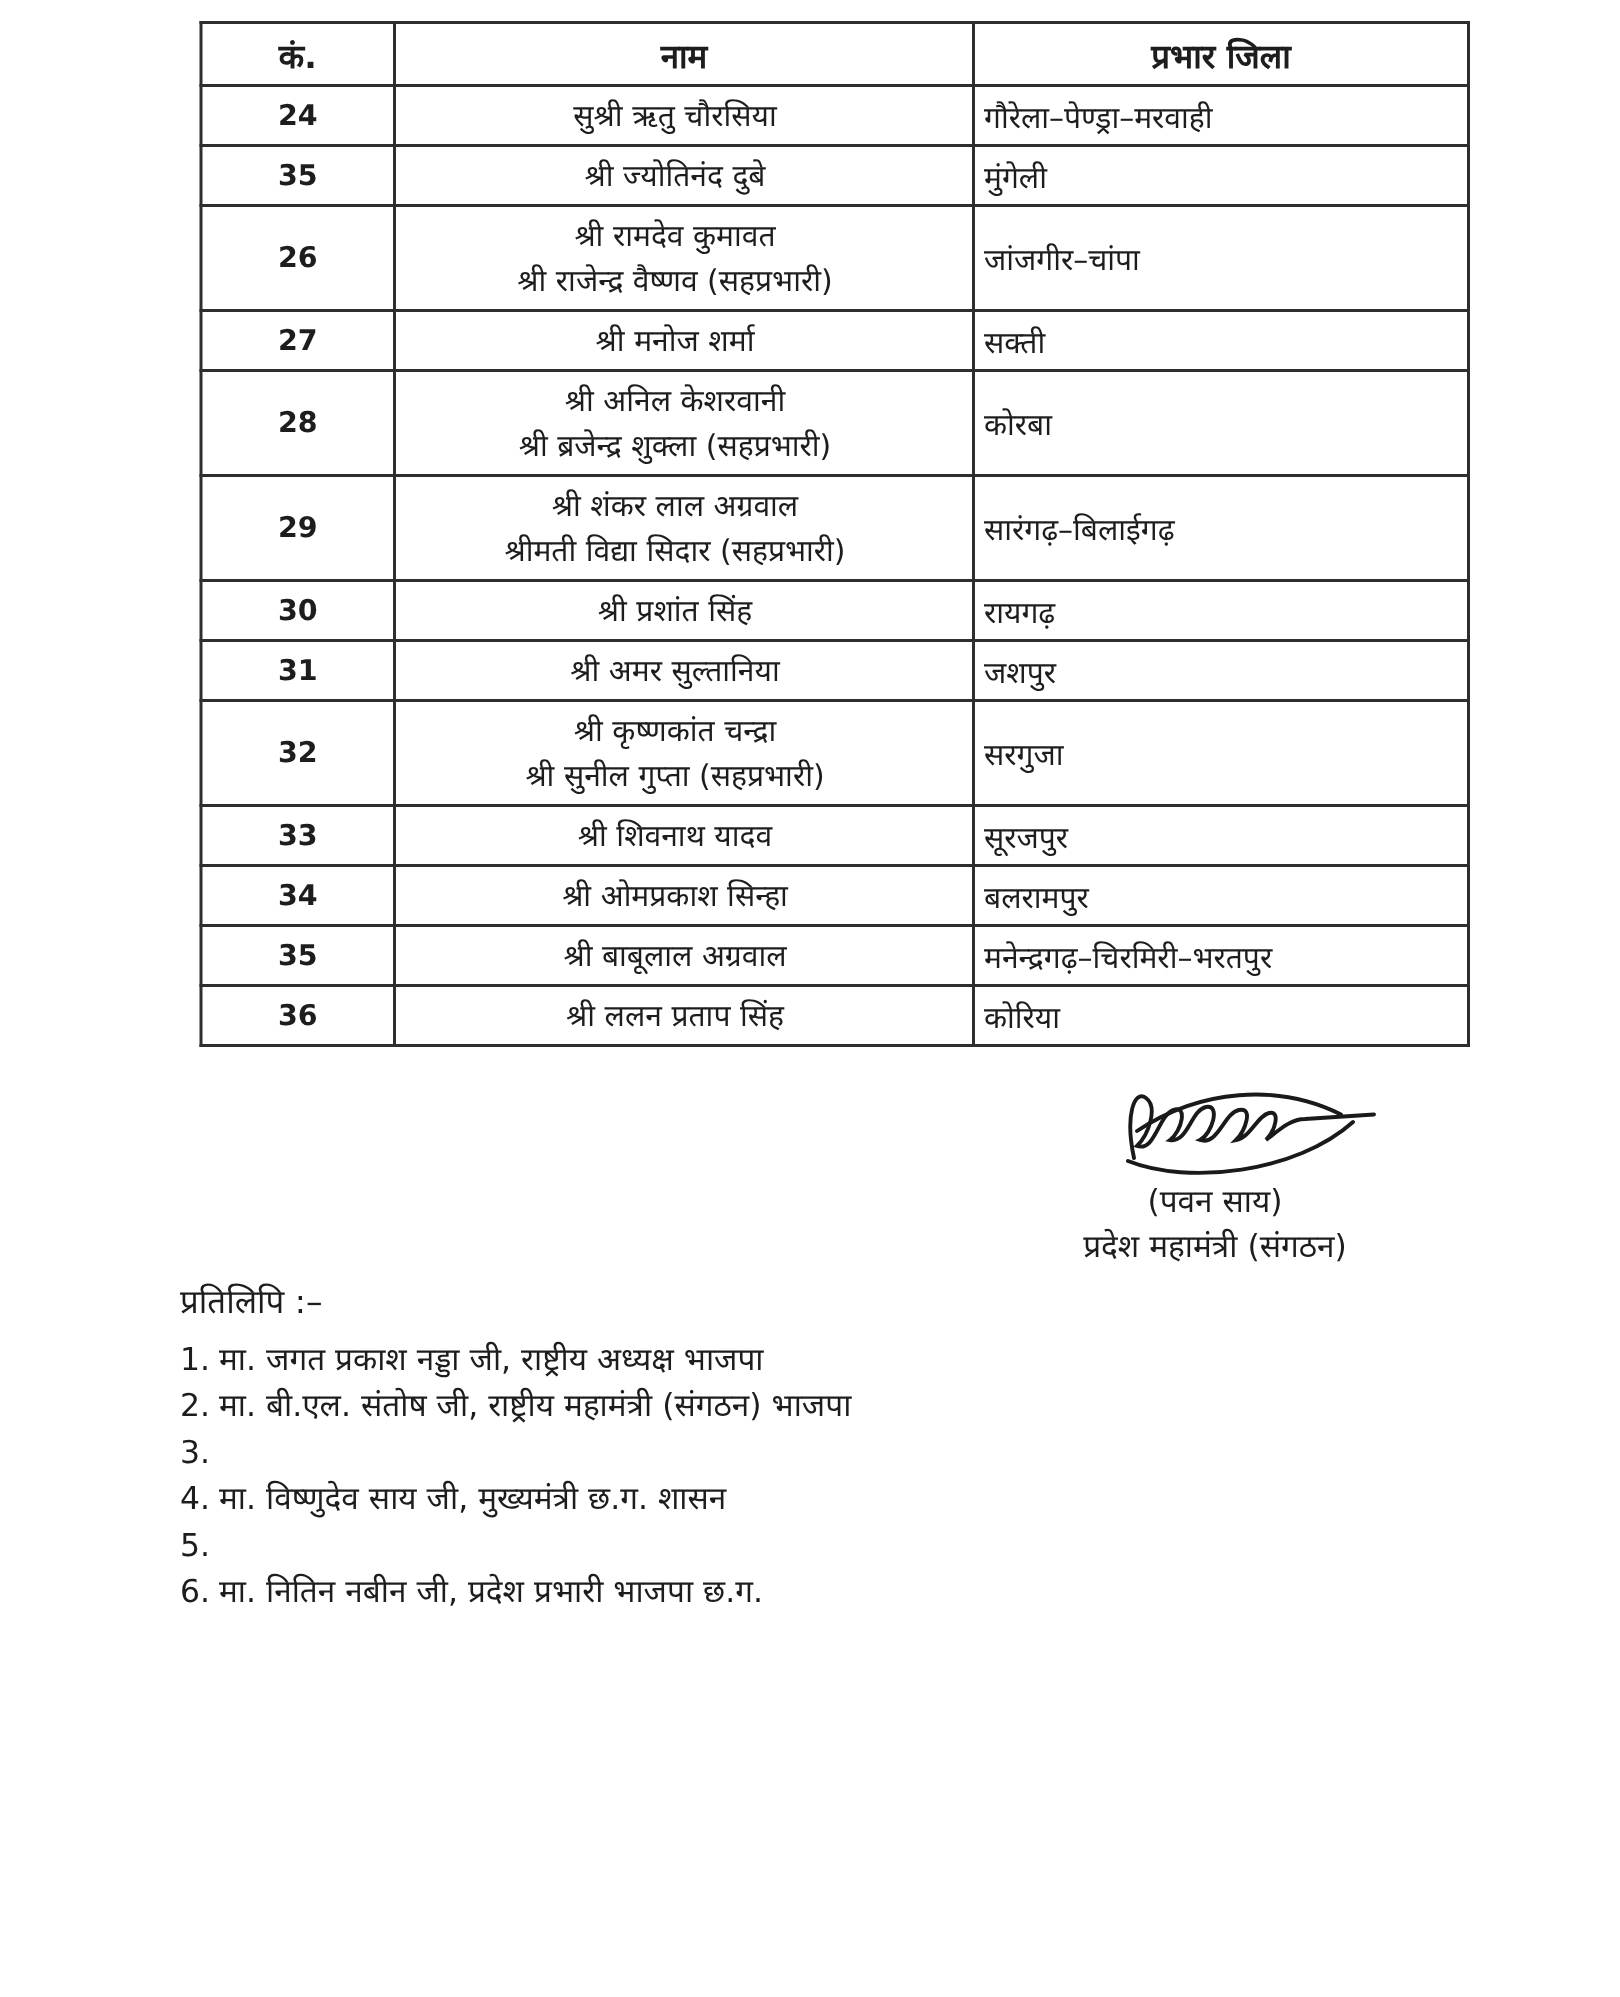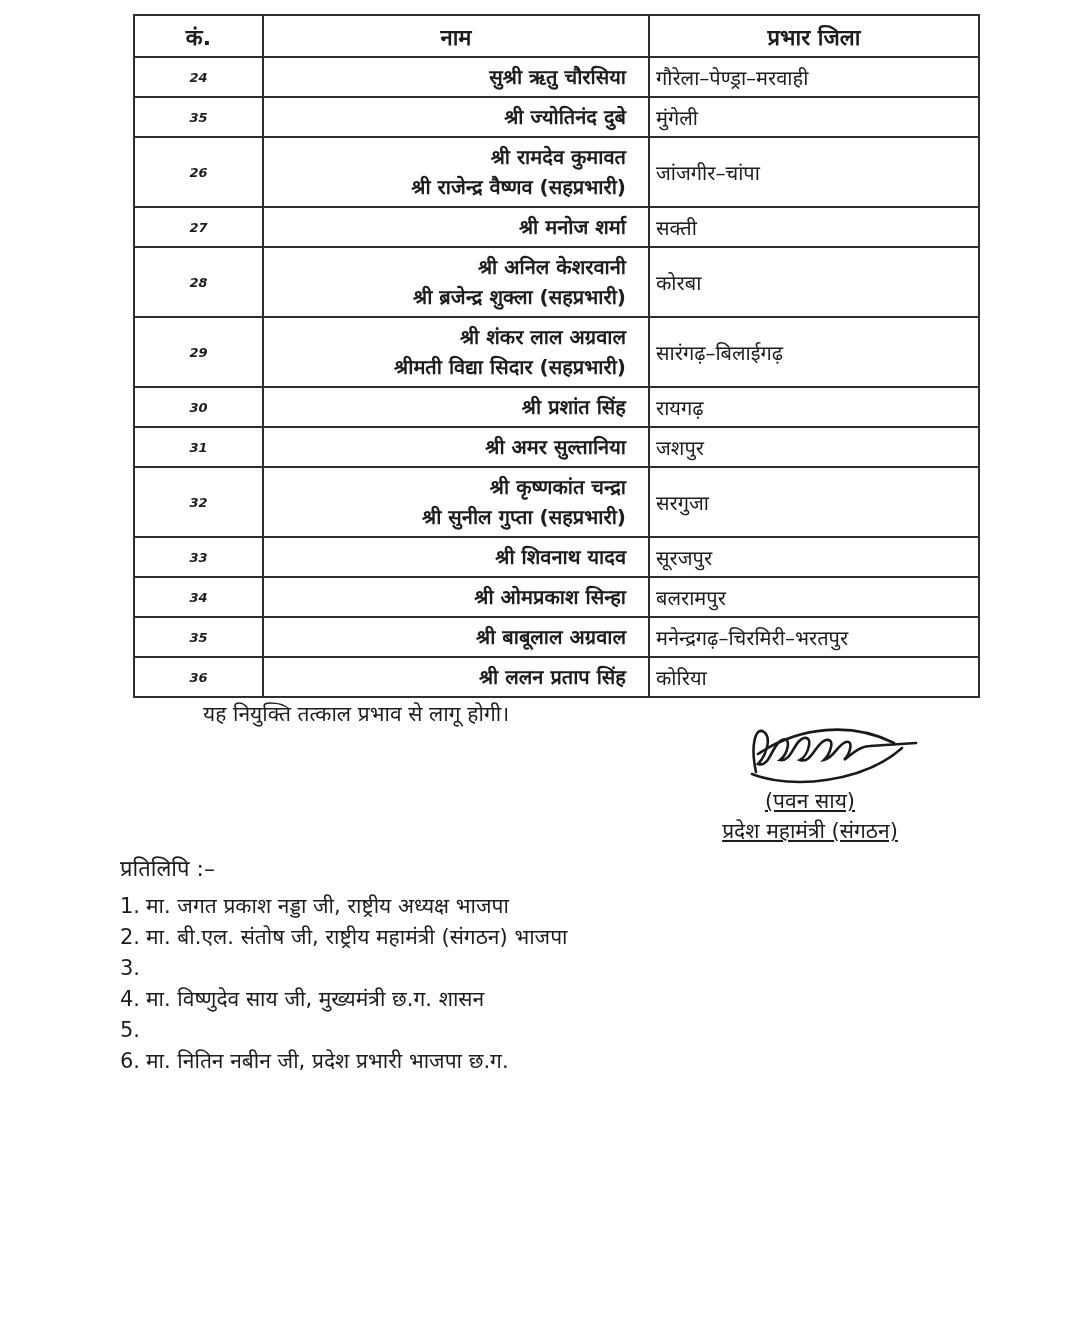--- a/index.html
+++ b/index.html
@@ -13,32 +13,32 @@
     position:absolute; left:133px; top:14px; width:845px;
     border-collapse:collapse; table-layout:fixed;
   }
   table.appointments col.c-no { width:129px; }
   table.appointments col.c-name { width:386px; }
   table.appointments col.c-district { width:330px; }
   table.appointments th, table.appointments td { border:2px solid #2e2e2e; }
   table.appointments th {
     height:36px; font-size:22px; font-weight:700; text-align:center; padding:2px 4px;
   }
-  td.serial { text-align:center; font-size:13px; font-weight:600; padding:4px 6px;font-style:italic; }
-  td.name { text-align:right; padding:4px 22px 4px 10px; font-size:20px;font-weight:bold; }
+  td.serial { text-align:center; font-size:19px; font-weight:600; padding:4px 6px; }
+  td.name { text-align:center; padding:4px 22px 4px 10px; font-size:20px; }
   td.name .name-line { line-height:30px; white-space:nowrap; }
   td.district { font-size:20px; padding:4px 6px; }
   
   .note {
     position:absolute; left:203px; top:678px; font-size:21px; line-height:30px;
   }
   
   .scribble { position:absolute; left:742px; top:710px; width:185px; height:80px; }
   .sign-block {
-    position:absolute; left:640px; top:786px; width:340px; text-align:center;text-decoration:underline;
+    position:absolute; left:640px; top:786px; width:340px; text-align:center;
   }
   .sign-name { font-size:21px; line-height:30px; }
   .sign-title { font-size:21px; line-height:30px; }
   
   .copies { position:absolute; left:120px; top:854px; }
   .copies-heading { font-size:22px; line-height:30px; margin-bottom:7px; }
   .copies-list { list-style:none; margin:0; padding:0; font-size:21px; }
   .copies-list li { line-height:31px; display:flex; }
   .copies-list .num { width:26px; flex:0 0 26px; }
   .copies-list .txt { white-space:nowrap;text-align:center; }
@@ -153,21 +153,20 @@
         <tr>
           <td class="serial">36</td>
           <td class="name">
             <div class="name-line">श्री ललन प्रताप सिंह</div>
           </td>
           <td class="district">कोरिया</td>
         </tr>
       </tbody>
   </table>
 
-  <p class="note">यह नियुक्ति तत्काल प्रभाव से लागू होगी।</p>
 
   <svg class="scribble" viewBox="0 0 185 80" fill="none" xmlns="http://www.w3.org/2000/svg">
     <g stroke="#1a1a1a" stroke-width="2.6" stroke-linecap="round" fill="none">
       <path d="M 14,62 C 8,34 14,16 22,22 C 30,28 24,46 16,54 C 28,58 30,34 40,30 C 50,26 46,44 38,50 C 50,52 52,30 62,28 C 72,26 66,46 58,50 C 70,54 74,32 84,30 C 94,28 88,44 82,50 C 92,48 96,34 104,32 C 112,30 108,44 102,50 C 110,44 118,36 128,36 L 174,33"></path>
       <path d="M 10,64 C 50,80 122,72 160,38"></path>
       <path d="M 16,44 C 58,16 110,12 152,33"></path>
     </g>
   </svg>
 
   <div class="sign-block">

